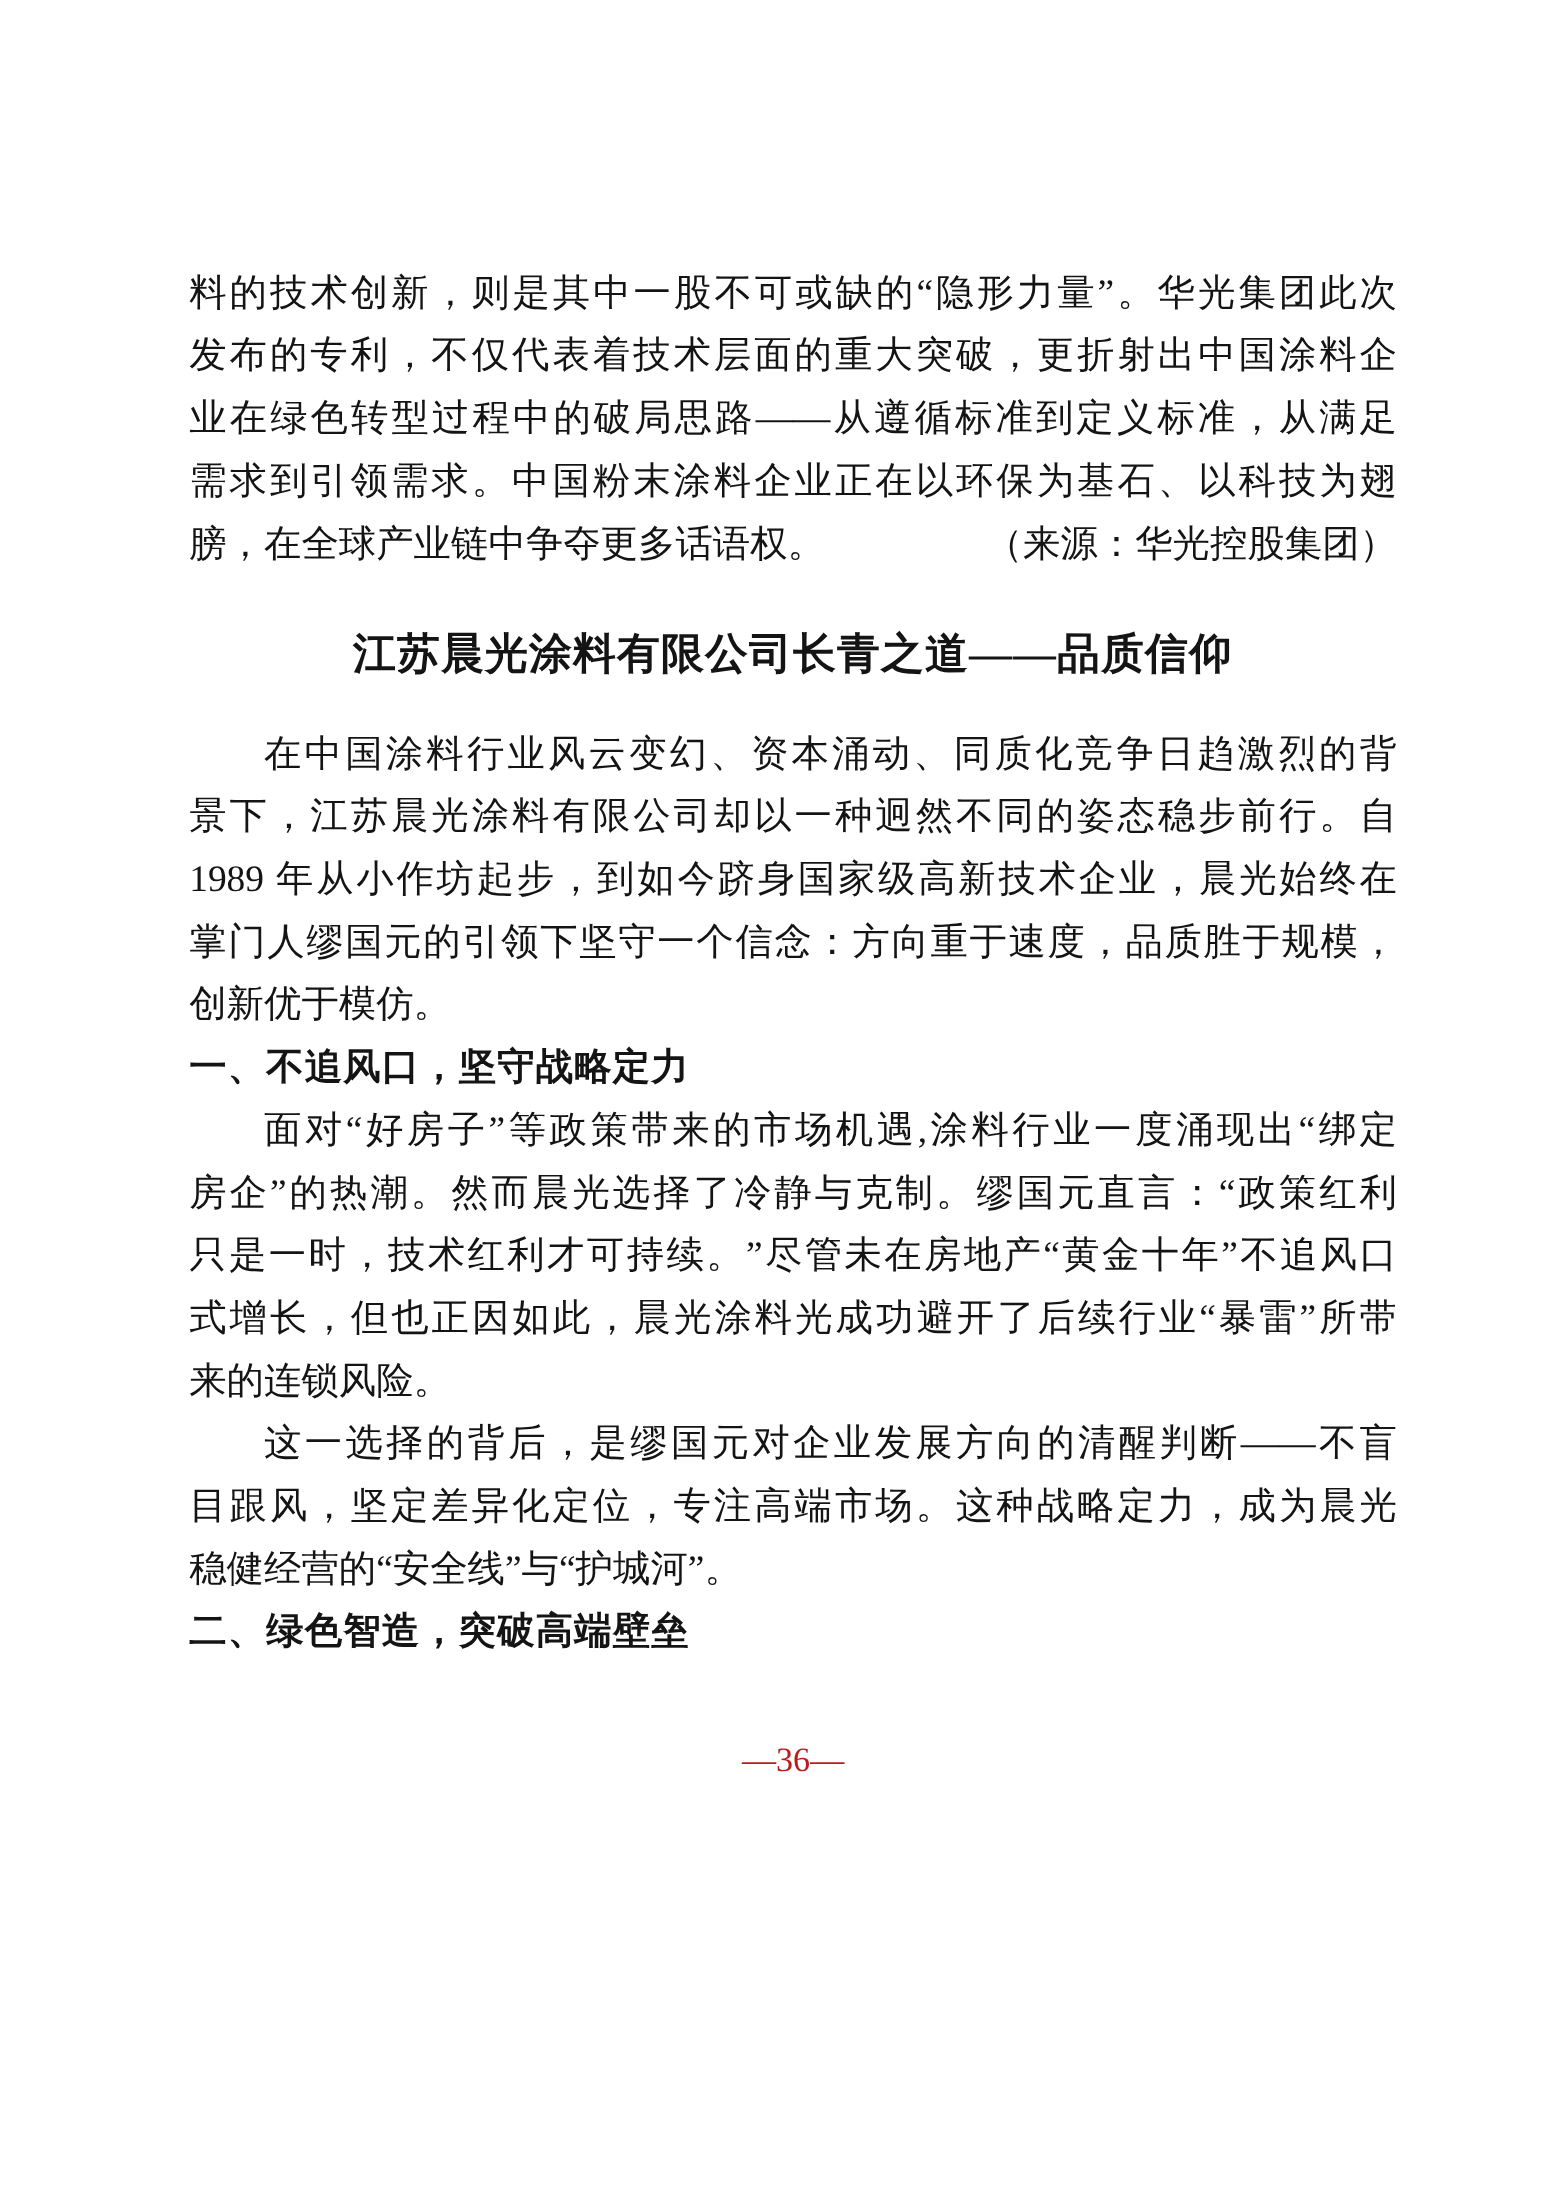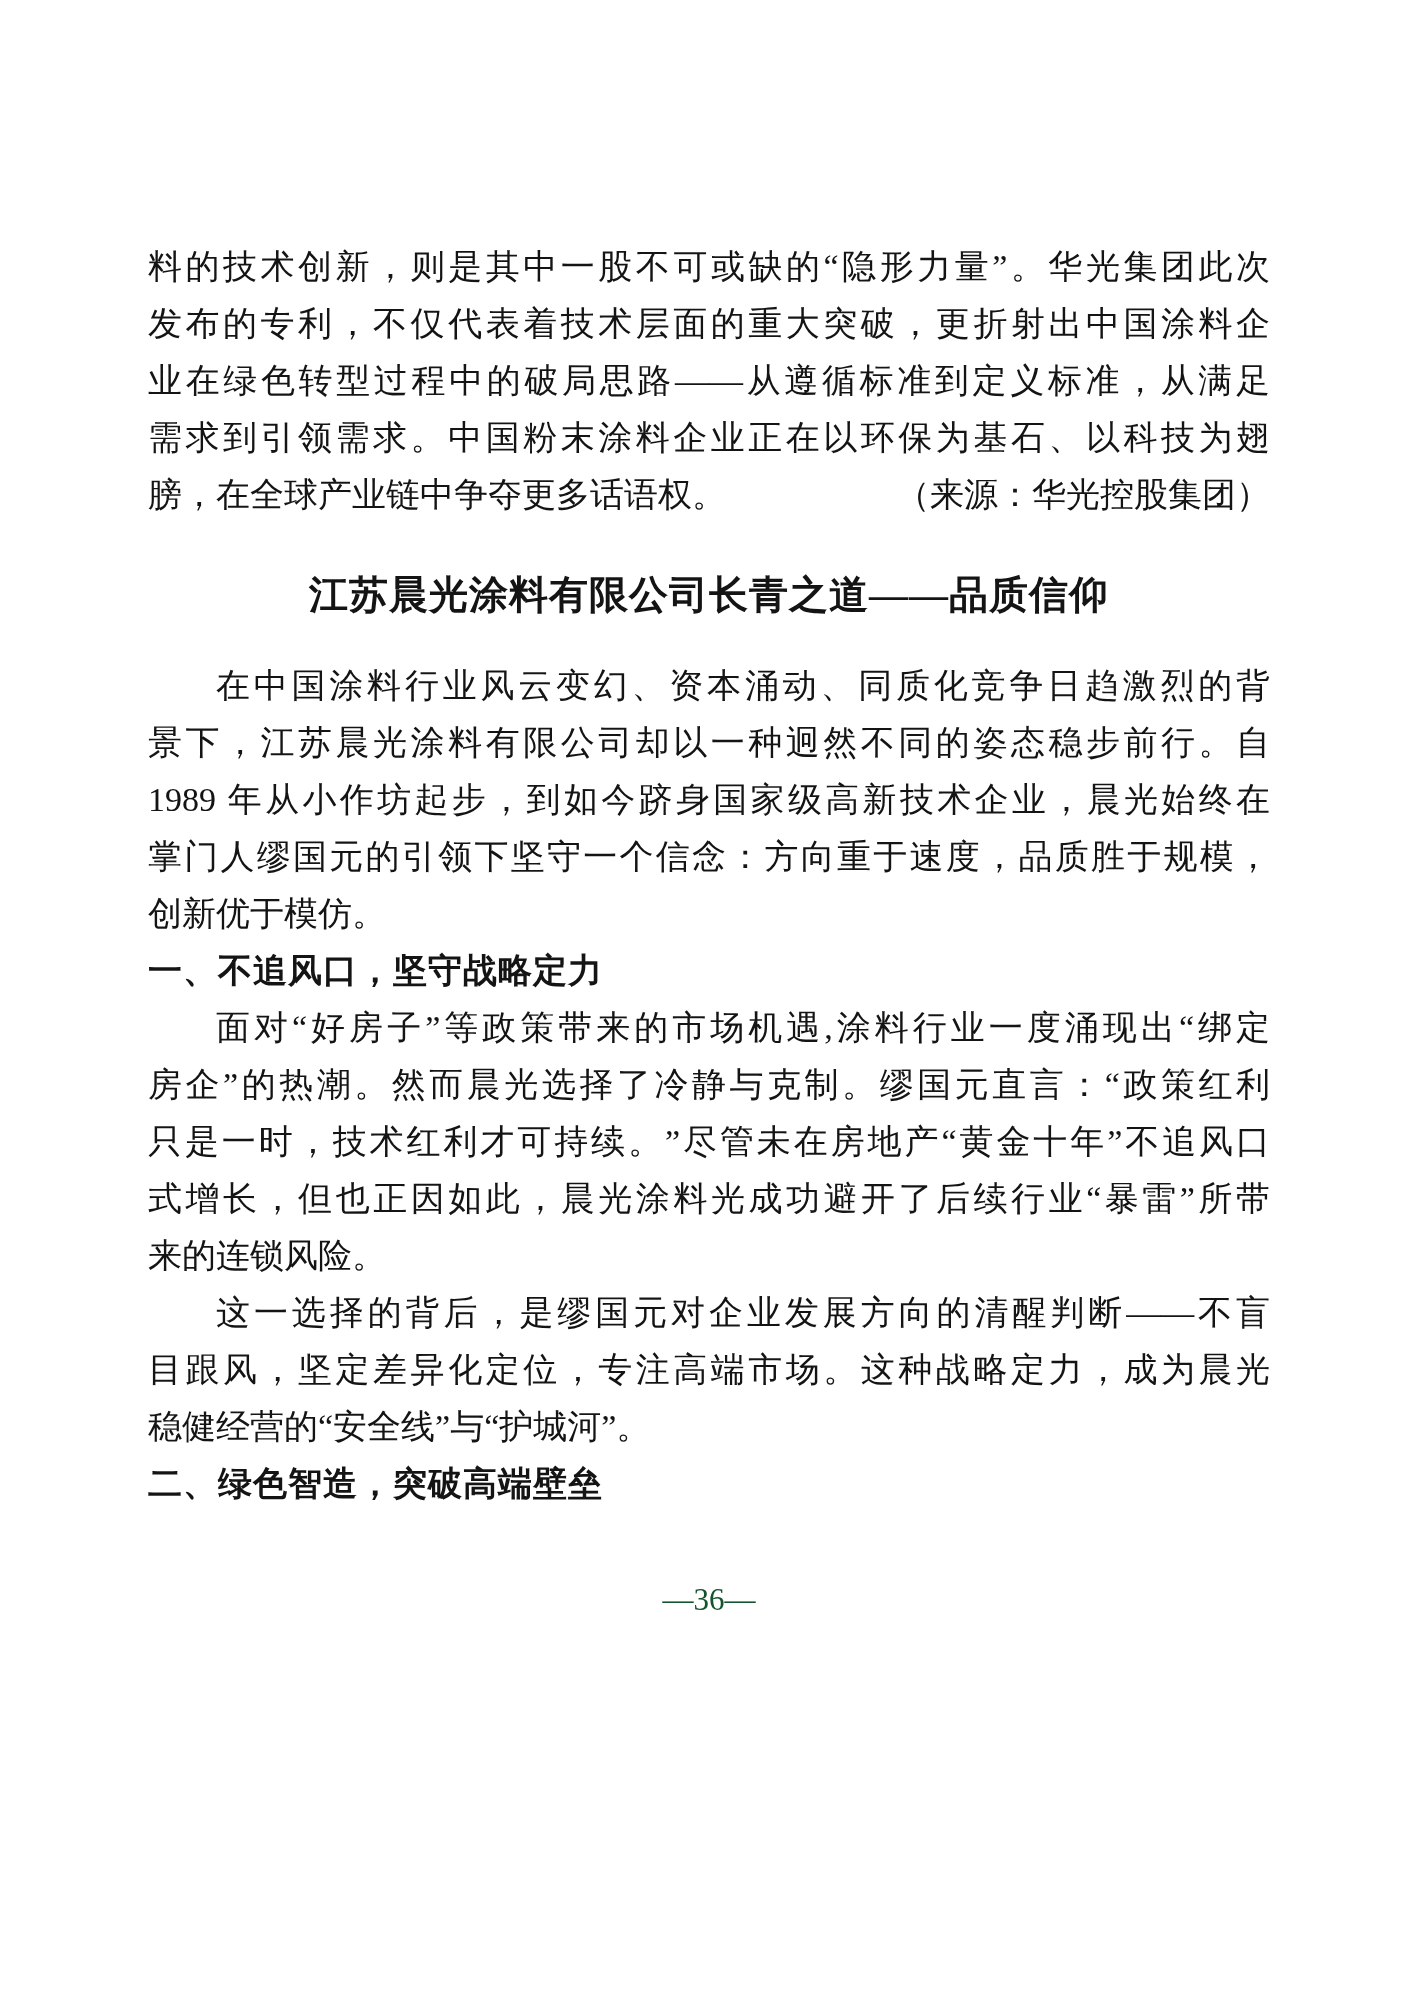--- a/index.html
+++ b/index.html
@@ -4,20 +4,21 @@
 <style>
   html, body { margin: 0; padding: 0; background: #e8e8e8; }
   .page {
     width: 1415px;
     height: 2000px;
     background: #ffffff;
     margin: 0 auto;
     position: relative;
     overflow: hidden;
     box-sizing: border-box;
+    padding-left: 24px;
   }
   .content {
     box-sizing: border-box;
     padding: 238px 145px 0 148px;
     font-family: "Liberation Serif", "DejaVu Serif", serif;
     font-size: 34px;
     color: #141414;
   }
   .line {
     line-height: 57px;
@@ -57,21 +58,21 @@
     text-align: right;
     text-align-last: left;
     letter-spacing: 1px;
   }
   .page-footer {
     margin-top: 66px;
     text-align: center;
     font-size: 31px;
     line-height: 44px;
     font-family: "Liberation Serif", "DejaVu Serif", serif;
-    color: #14532d;
+    color: #b91c1c;
   }
 </style>
 </head>
 <body>
 
 <div class="page">
   <div class="content">
 
     <div>
       <div class="line">料的技术创新，则是其中一股不可或缺的“隐形力量”。华光集团此次</div>

